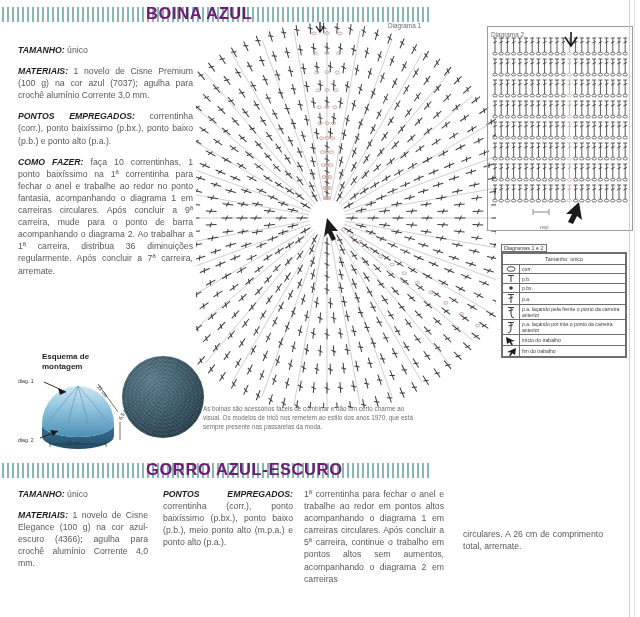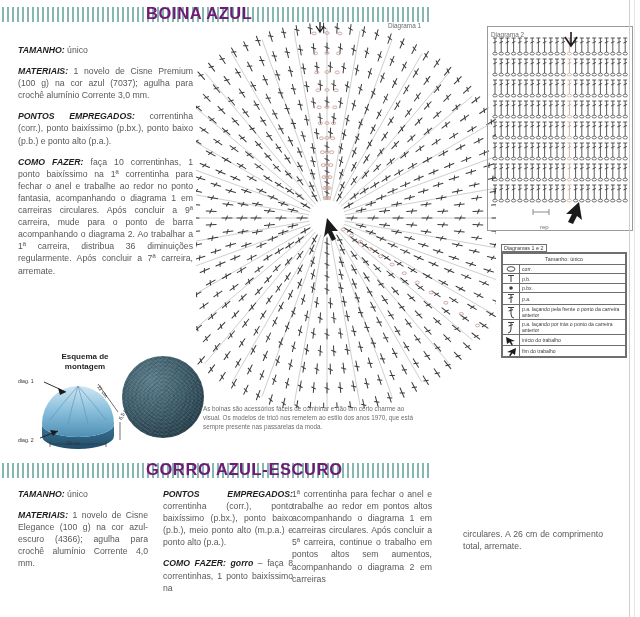--- a/index.html
+++ b/index.html
@@ -57,21 +57,21 @@
     background:#fff;padding:0 2px;font-size:5.4px;white-space:nowrap;
   }
   #legend table{border-collapse:collapse;width:100%;}
   #legend td{border:1px solid #6f6f6f;padding:1px 2px;vertical-align:middle;}
   #legend td.sym{width:16px;text-align:center;padding:0;}
   #legend td.head{text-align:center;font-size:5.4px;padding:2px 0;}
   #legend svg{display:block;margin:0 auto;}
 
   
   #esq{position:absolute;left:22px;top:352px;width:120px;height:98px;}
-  #esq .t{position:absolute;left:20px;top:0;width:86px;text-align:center;
+  #esq .t{position:absolute;left:20px;top:0;width:86px;
           font-size:8px;font-weight:bold;color:#1f1f1f;line-height:10px;}
   .dim{position:absolute;font-size:5.2px;color:#333;}
 
   
   #photo{position:absolute;left:122px;top:356px;width:82px;height:82px;
          border-radius:50%;
          background:
            radial-gradient(circle at 36% 30%, #5d7f8e 0%, #3f5f6d 42%, #2b4552 72%, #1d333e 100%);
          overflow:hidden;}
   #photo .tex{position:absolute;inset:0;opacity:.5;
@@ -3018,26 +3018,23 @@
     </p>
     <p>
       <span class="lbl">MATERIAIS:</span><span> 1 novelo de Cisne Elegance (100 g) na cor azul-escuro (4366); agulha para crochê alumínio Corrente 4,0 mm.</span>
     </p>
   </div>
 
   <div class="col" style="left:163px;top:488px;width:130px;">
     <p>
       <span class="lbl">PONTOS EMPREGADOS:</span><span> correntinha (corr.), ponto baixíssimo (p.bx.), ponto baixo (p.b.), meio ponto alto (m.p.a.) e ponto alto (p.a.).</span>
     </p>
-    <p>
-      <span class="lbl">COMO FAZER: gorro</span><span> – faça 8 correntinhas, 1 ponto baixíssimo na</span>
-    </p>
   </div>
 
-  <div class="col" style="left:292px;top:488px;width:140px;">
+  <div class="col" style="left:304px;top:488px;width:140px;">
     <p>1ª correntinha para fechar o anel e trabalhe ao redor em pontos altos acompanhando o diagrama 1 em carreiras circulares. Após concluir a 5ª carreira, continue o trabalho em pontos altos sem aumentos, acompanhando o diagrama 2 em carreiras</p>
   </div>
 
   <div class="col" style="left:463px;top:488px;width:140px;margin-top:40px;">
     <p>circulares. A 26 cm de comprimento total, arremate.</p>
   </div>
 
 
   <div id="edge"></div>
   <div id="edge2"></div>

